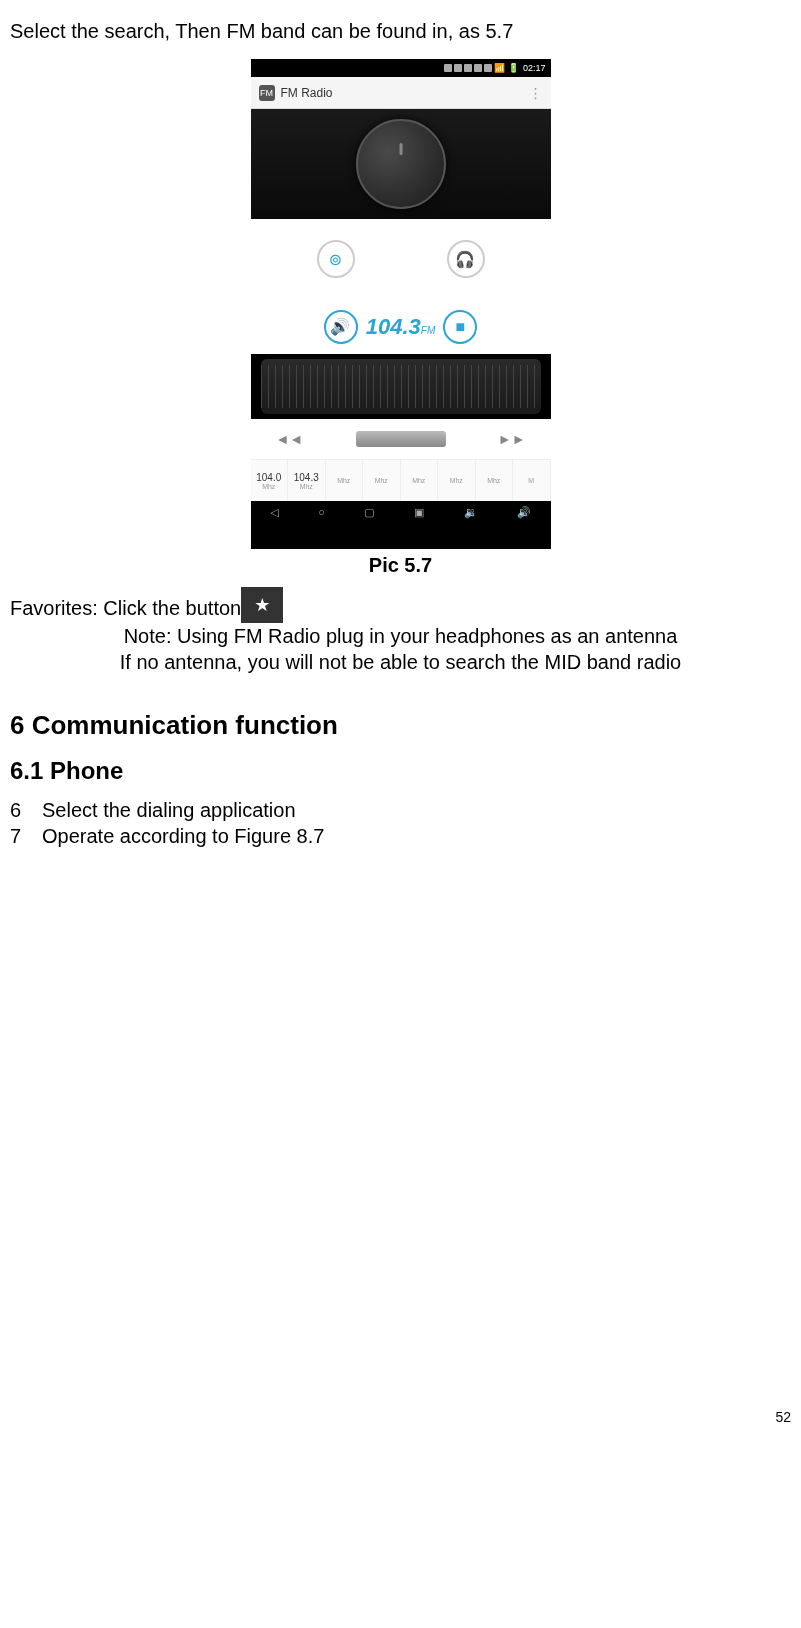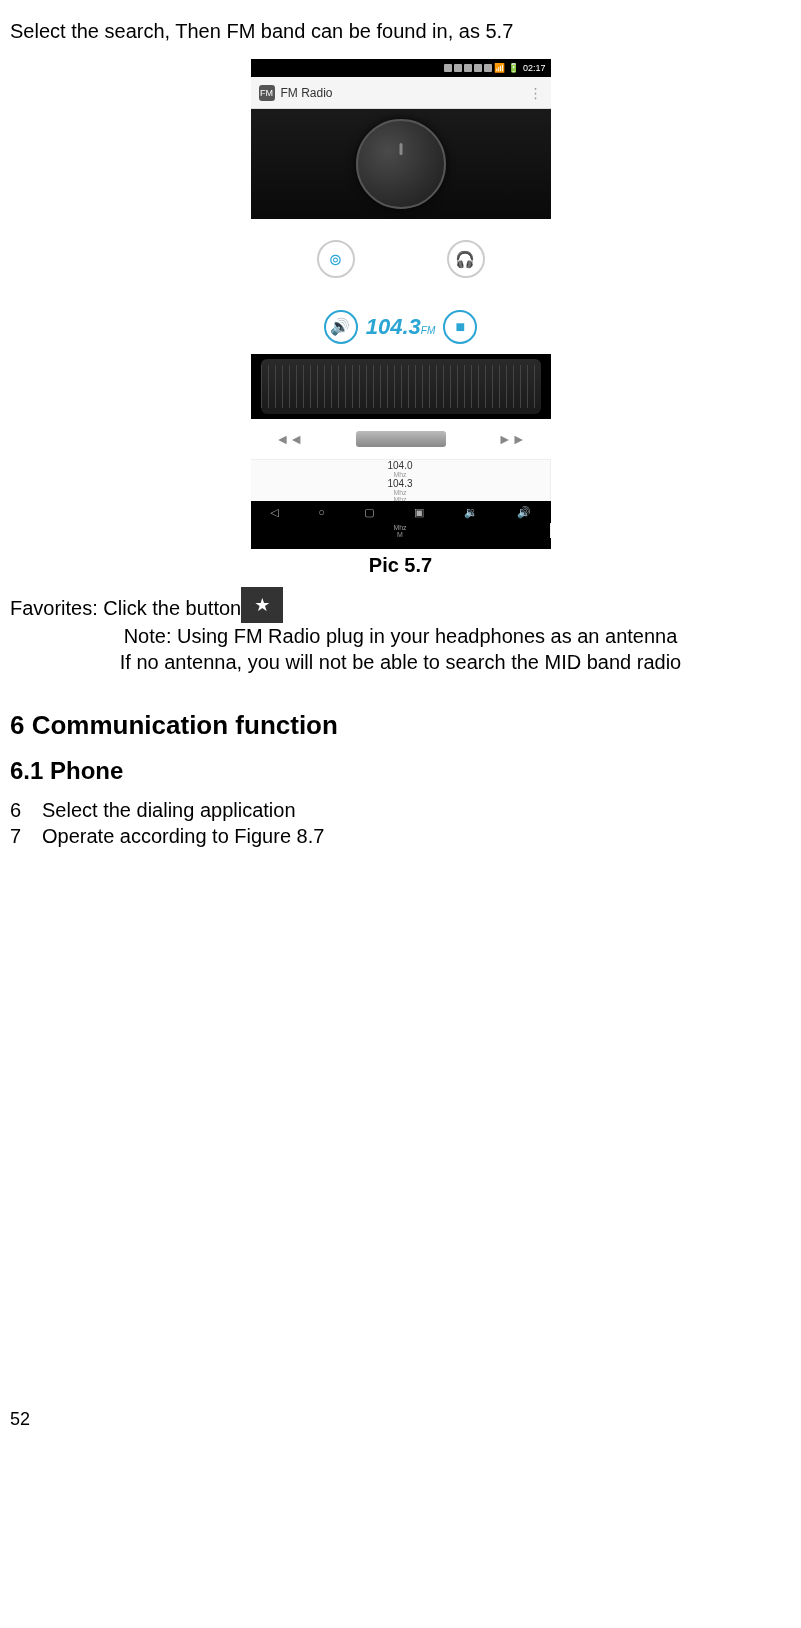--- a/index.html
+++ b/index.html
@@ -190,21 +190,20 @@
       width: 90px;
       height: 16px;
       background: linear-gradient(#bbb,#888);
       border-radius: 3px;
     }
     .presets {
       height: 42px;
       background: #fafafa;
       display: flex;
       border-top: 1px solid #eee;
-      flex-direction: column;
     }
     .preset {
       flex: 1;
       display: flex;
       flex-direction: column;
       align-items: center;
       justify-content: center;
       border-right: 1px solid #eee;
     }
     .preset-freq {
@@ -268,22 +267,22 @@
     }
     .numbered-item {
       font-size: 20px;
       display: flex;
       line-height: 1.3;
     }
     .numbered-item .num {
       width: 32px;
     }
     .page-number {
-      text-align: left;
-      font-size: 18px;
+      text-align: right;
+      font-size: 14px;
       margin-top: 560px;
     }
   </style>
 </head>
 <body>
 
 <p class="intro-text">Select the search, Then FM band can be found in, as 5.7</p>
 
 <div class="screenshot-container">
   <div class="phone-screenshot">

